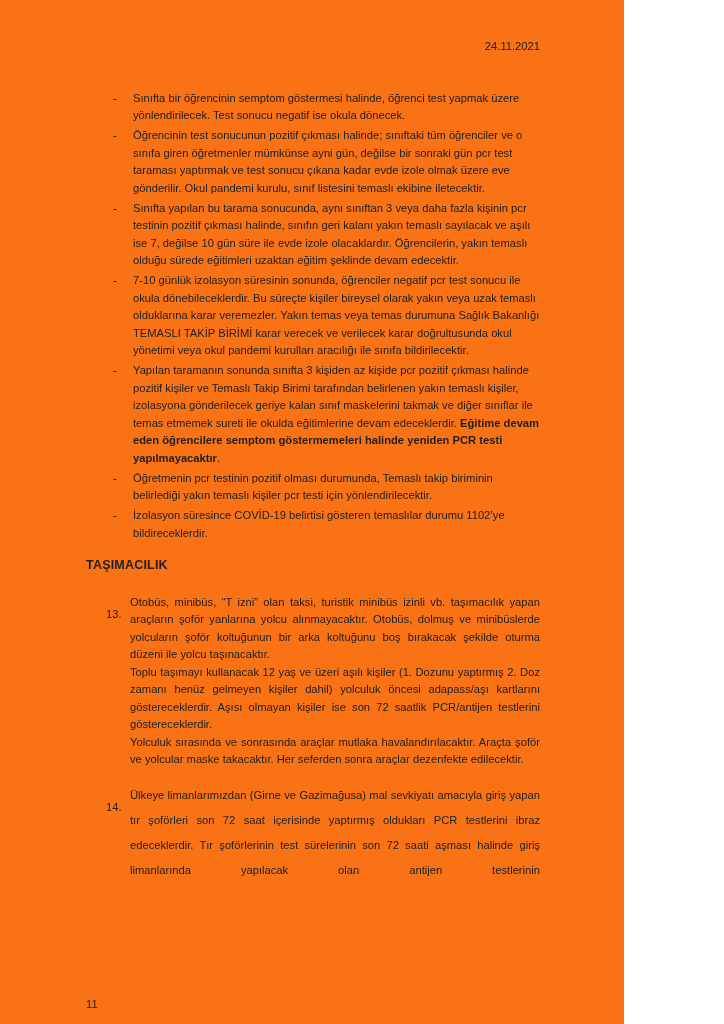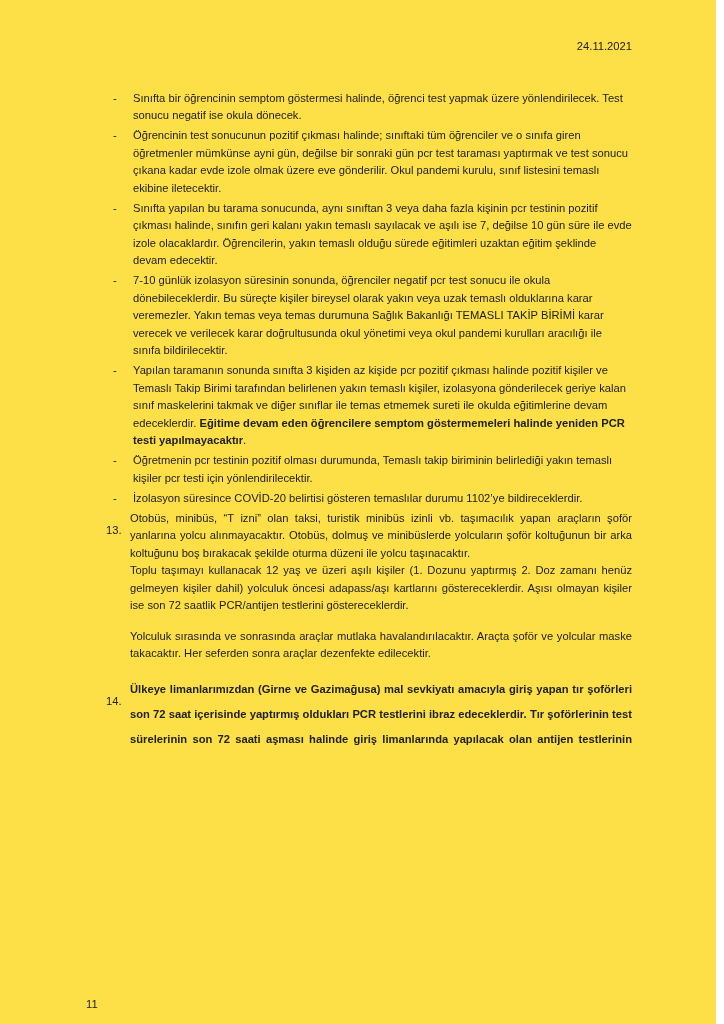--- a/index.html
+++ b/index.html
@@ -2,23 +2,23 @@
 <html><head>
 <meta charset="utf-8">
 <style>
   html, body {
     margin: 0;
     padding: 0;
     background: #ffffff;
   }
   .page {
     position: relative;
-    width: 716px;
+    width: 624px;
     height: 1024px;
-    background: #fde047;
+    background: #f97316;
     color: #212121;
     font-family: "Liberation Sans", sans-serif;
     font-size: 11.2px;
     line-height: 17.5px;
     box-sizing: border-box;
     padding: 38px 84px 17px 86px;
     overflow: hidden;
   }
   .date {
     text-align: right;
@@ -54,25 +54,25 @@
   }
   .num-item .num {
     position: absolute;
     left: 20px;
     top: 12px;
   }
   .num-item p {
     margin: 0;
     text-align: justify;
   }
-  .num-item p.gap { margin-top: 13px; }
+  .num-item p.gap { }
   .item-13 { margin-top: 0; }
   .item-14 { margin-top: 14px; line-height: 25px; }
   .item-14 p.gap { margin-top: 8px; }
-  .stretch-last { text-align-last: justify; font-weight: bold; }
+  .stretch-last { text-align-last: justify; }
   .page-num {
     position: absolute;
     left: 86px;
     top: 996px;
   }
 </style>
 </head>
 <body>
 
 <div class="page">
@@ -81,23 +81,24 @@
 
   <ul class="dash-list">
     <li><span>Sınıfta bir öğrencinin semptom göstermesi halinde, öğrenci test yapmak üzere yönlendirilecek. Test sonucu negatif ise okula dönecek.</span></li>
     <li><span>Öğrencinin test sonucunun pozitif çıkması halinde; sınıftaki tüm öğrenciler ve o sınıfa giren öğretmenler mümkünse ayni gün, değilse bir sonraki gün pcr test taraması yaptırmak ve test sonucu çıkana kadar evde izole olmak üzere eve gönderilir. Okul pandemi kurulu, sınıf listesini temaslı ekibine iletecektir.</span></li>
     <li><span>Sınıfta yapılan bu tarama sonucunda, aynı sınıftan 3 veya daha fazla kişinin pcr testinin pozitif çıkması halinde, sınıfın geri kalanı yakın temaslı sayılacak ve aşılı ise 7, değilse 10 gün süre ile evde izole olacaklardır. Öğrencilerin, yakın temaslı olduğu sürede eğitimleri uzaktan eğitim şeklinde devam edecektir.</span></li>
     <li><span>7-10 günlük izolasyon süresinin sonunda, öğrenciler negatif pcr test sonucu ile okula dönebileceklerdir. Bu süreçte kişiler bireysel olarak yakın veya uzak temaslı olduklarına karar veremezler. Yakın temas veya temas durumuna Sağlık Bakanlığı TEMASLI TAKİP BİRİMİ karar verecek ve verilecek karar doğrultusunda okul yönetimi veya okul pandemi kurulları aracılığı ile sınıfa bildirilecektir.</span></li>
     <li>
       <span>Yapılan taramanın sonunda sınıfta 3 kişiden az kişide pcr pozitif çıkması halinde pozitif kişiler ve Temaslı Takip Birimi tarafından belirlenen yakın temaslı kişiler, izolasyona gönderilecek geriye kalan sınıf maskelerini takmak ve diğer sınıflar ile temas etmemek sureti ile okulda eğitimlerine devam edeceklerdir. </span><span class="b">Eğitime devam eden öğrencilere semptom göstermemeleri halinde yeniden PCR testi yapılmayacaktır</span><span>.</span>
     </li>
     <li><span>Öğretmenin pcr testinin pozitif olması durumunda, Temaslı takip biriminin belirlediği yakın temaslı kişiler pcr testi için yönlendirilecektir.</span></li>
-    <li><span>İzolasyon süresince COVİD-20 belirtisi gösteren temaslılar durumu 1102’ye bildireceklerdir.</span></li>
+    <li><span>İzolasyon süresince COVİD-19 belirtisi gösteren temaslılar durumu 1102’ye bildireceklerdir.</span></li>
   </ul>
 
+  <h2 class="heading">TAŞIMACILIK</h2>
 
   <div class="num-item item-13">
     <span class="num">13.</span>
     <p>Otobüs, minibüs, “T izni” olan taksi, turistik minibüs izinli vb. taşımacılık yapan araçların şoför yanlarına yolcu alınmayacaktır. Otobüs, dolmuş ve minibüslerde yolcuların şoför koltuğunun bir arka koltuğunu boş bırakacak şekilde oturma düzeni ile yolcu taşınacaktır.</p>
     <p>Toplu taşımayı kullanacak 12 yaş ve üzeri aşılı kişiler (1. Dozunu yaptırmış 2. Doz zamanı henüz gelmeyen kişiler dahil) yolculuk öncesi adapass/aşı kartlarını göstereceklerdir. Aşısı olmayan kişiler ise son 72 saatlik PCR/antijen testlerini göstereceklerdir.</p>
     <p class="gap">Yolculuk sırasında ve sonrasında araçlar mutlaka havalandırılacaktır. Araçta şoför ve yolcular maske takacaktır. Her seferden sonra araçlar dezenfekte edilecektir.</p>
   </div>
 
   <div class="num-item item-14">
     <span class="num">14.</span>

